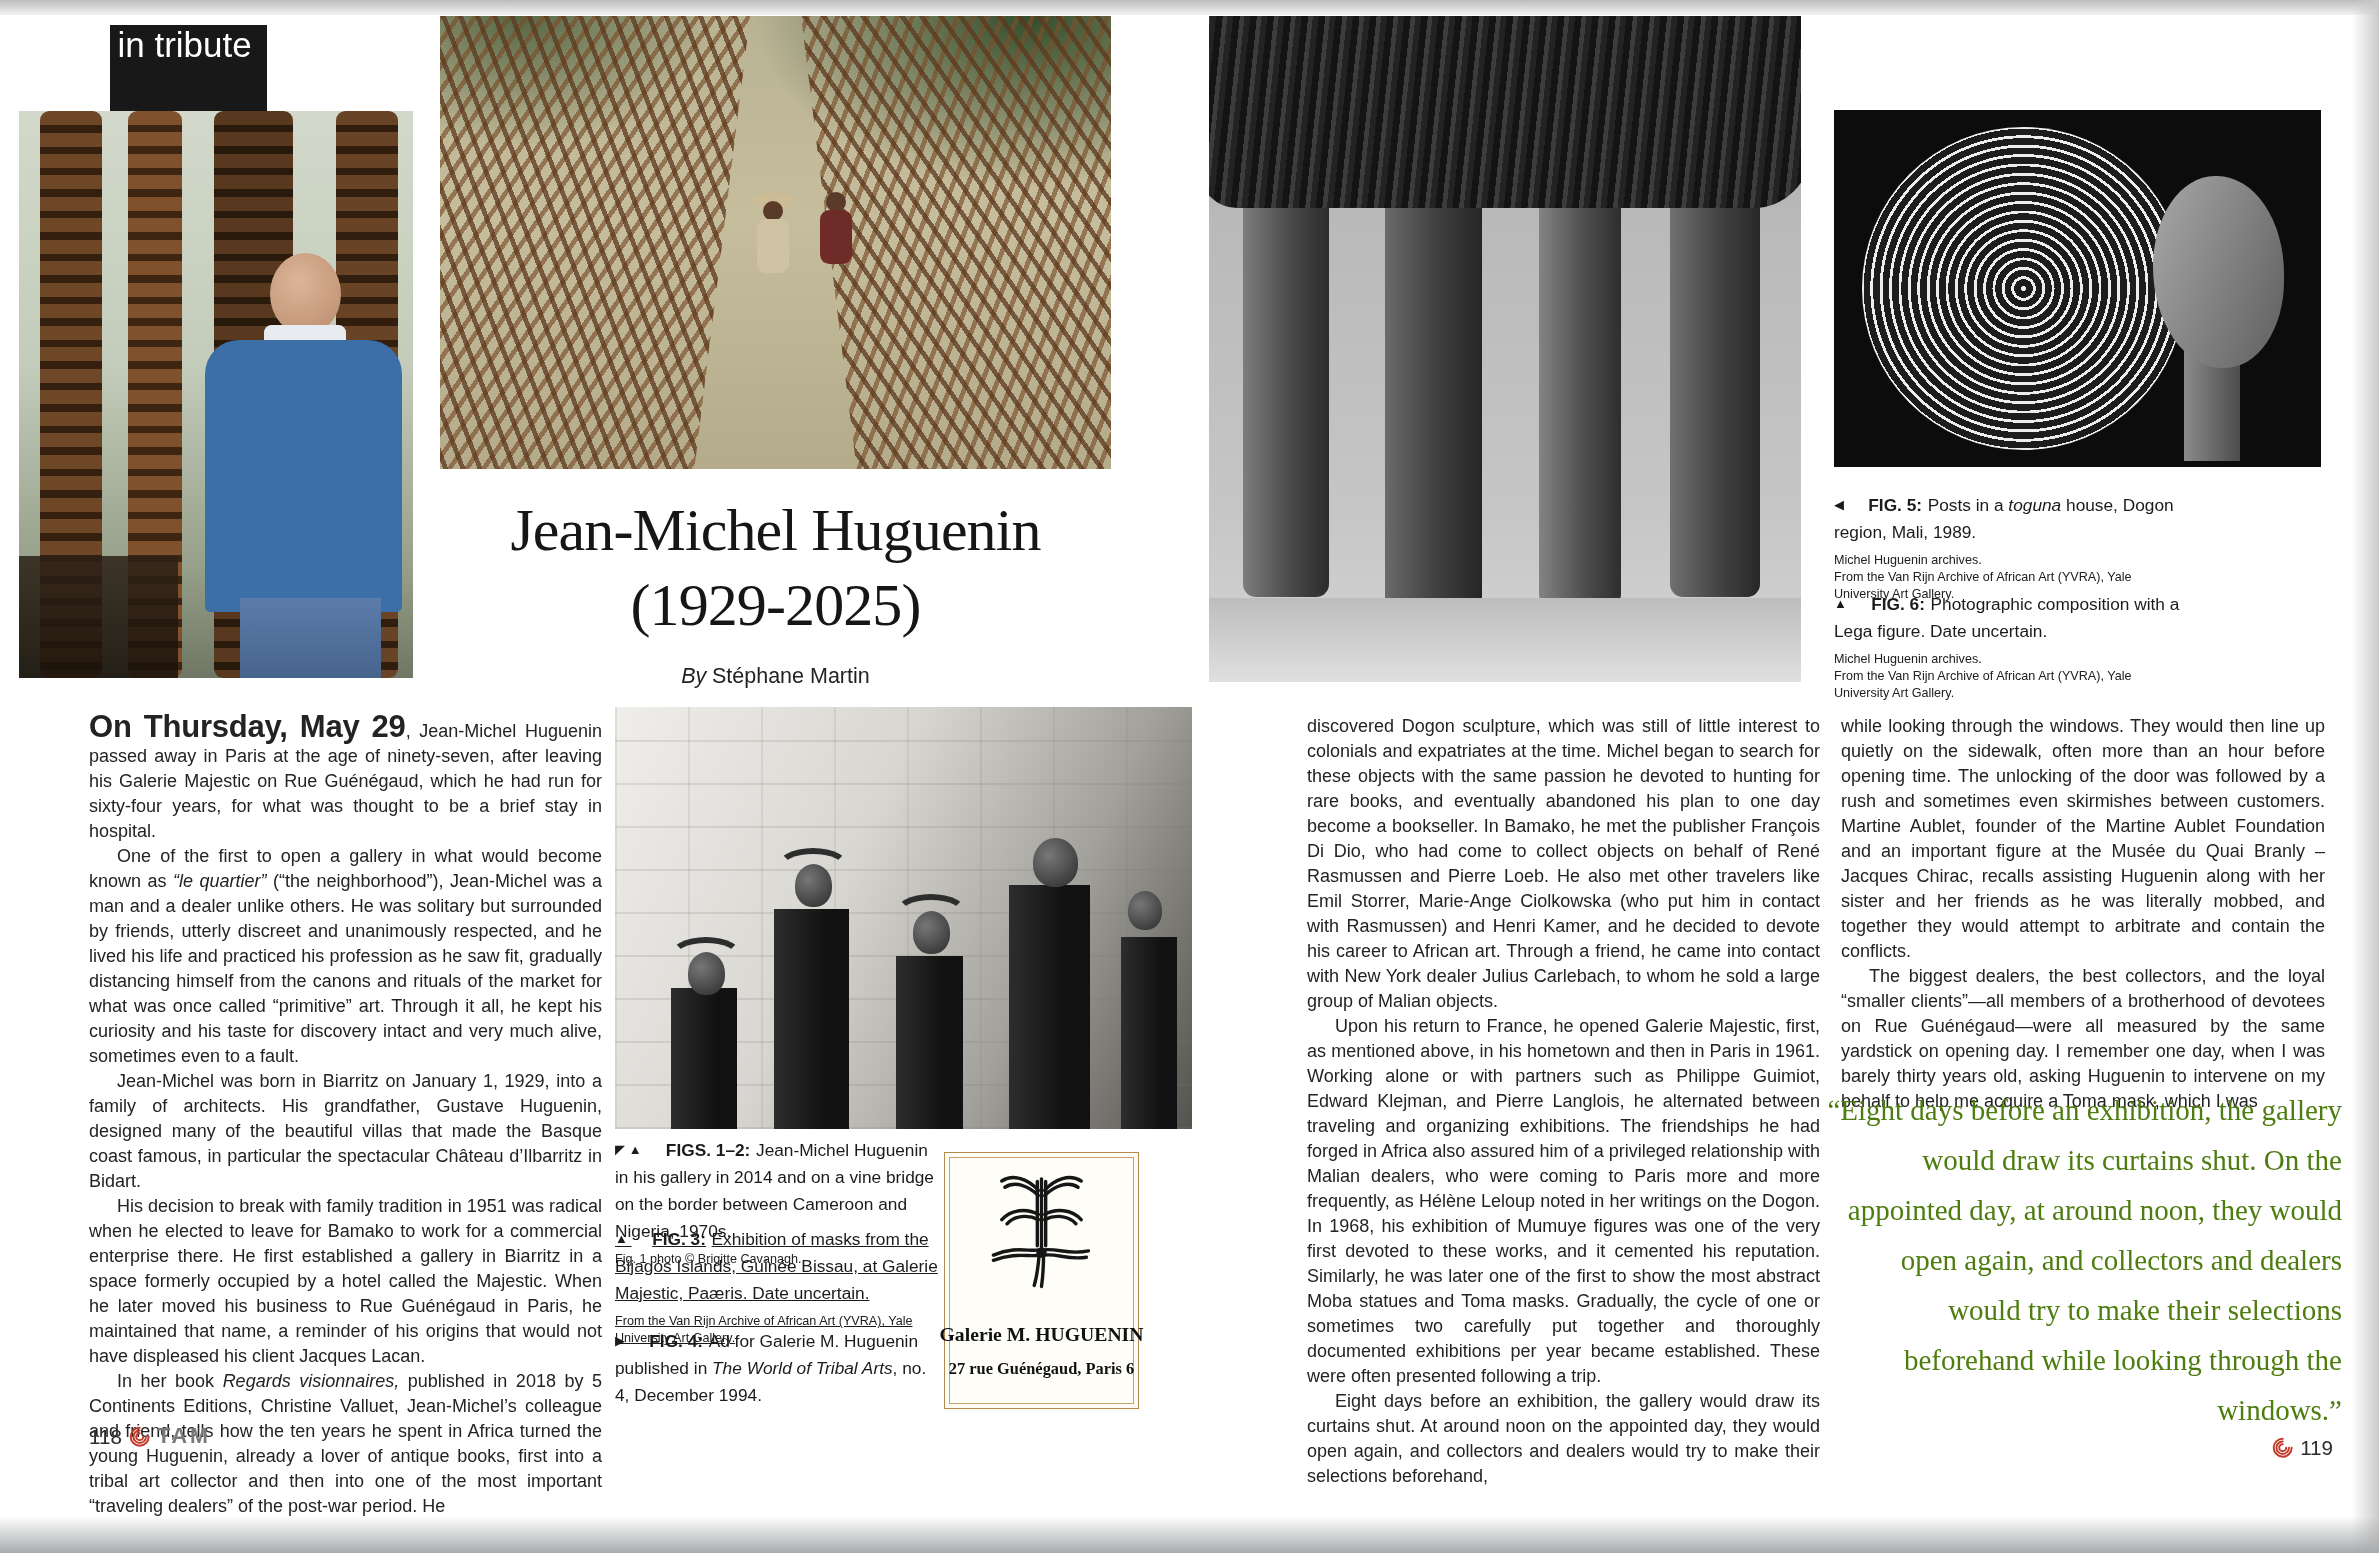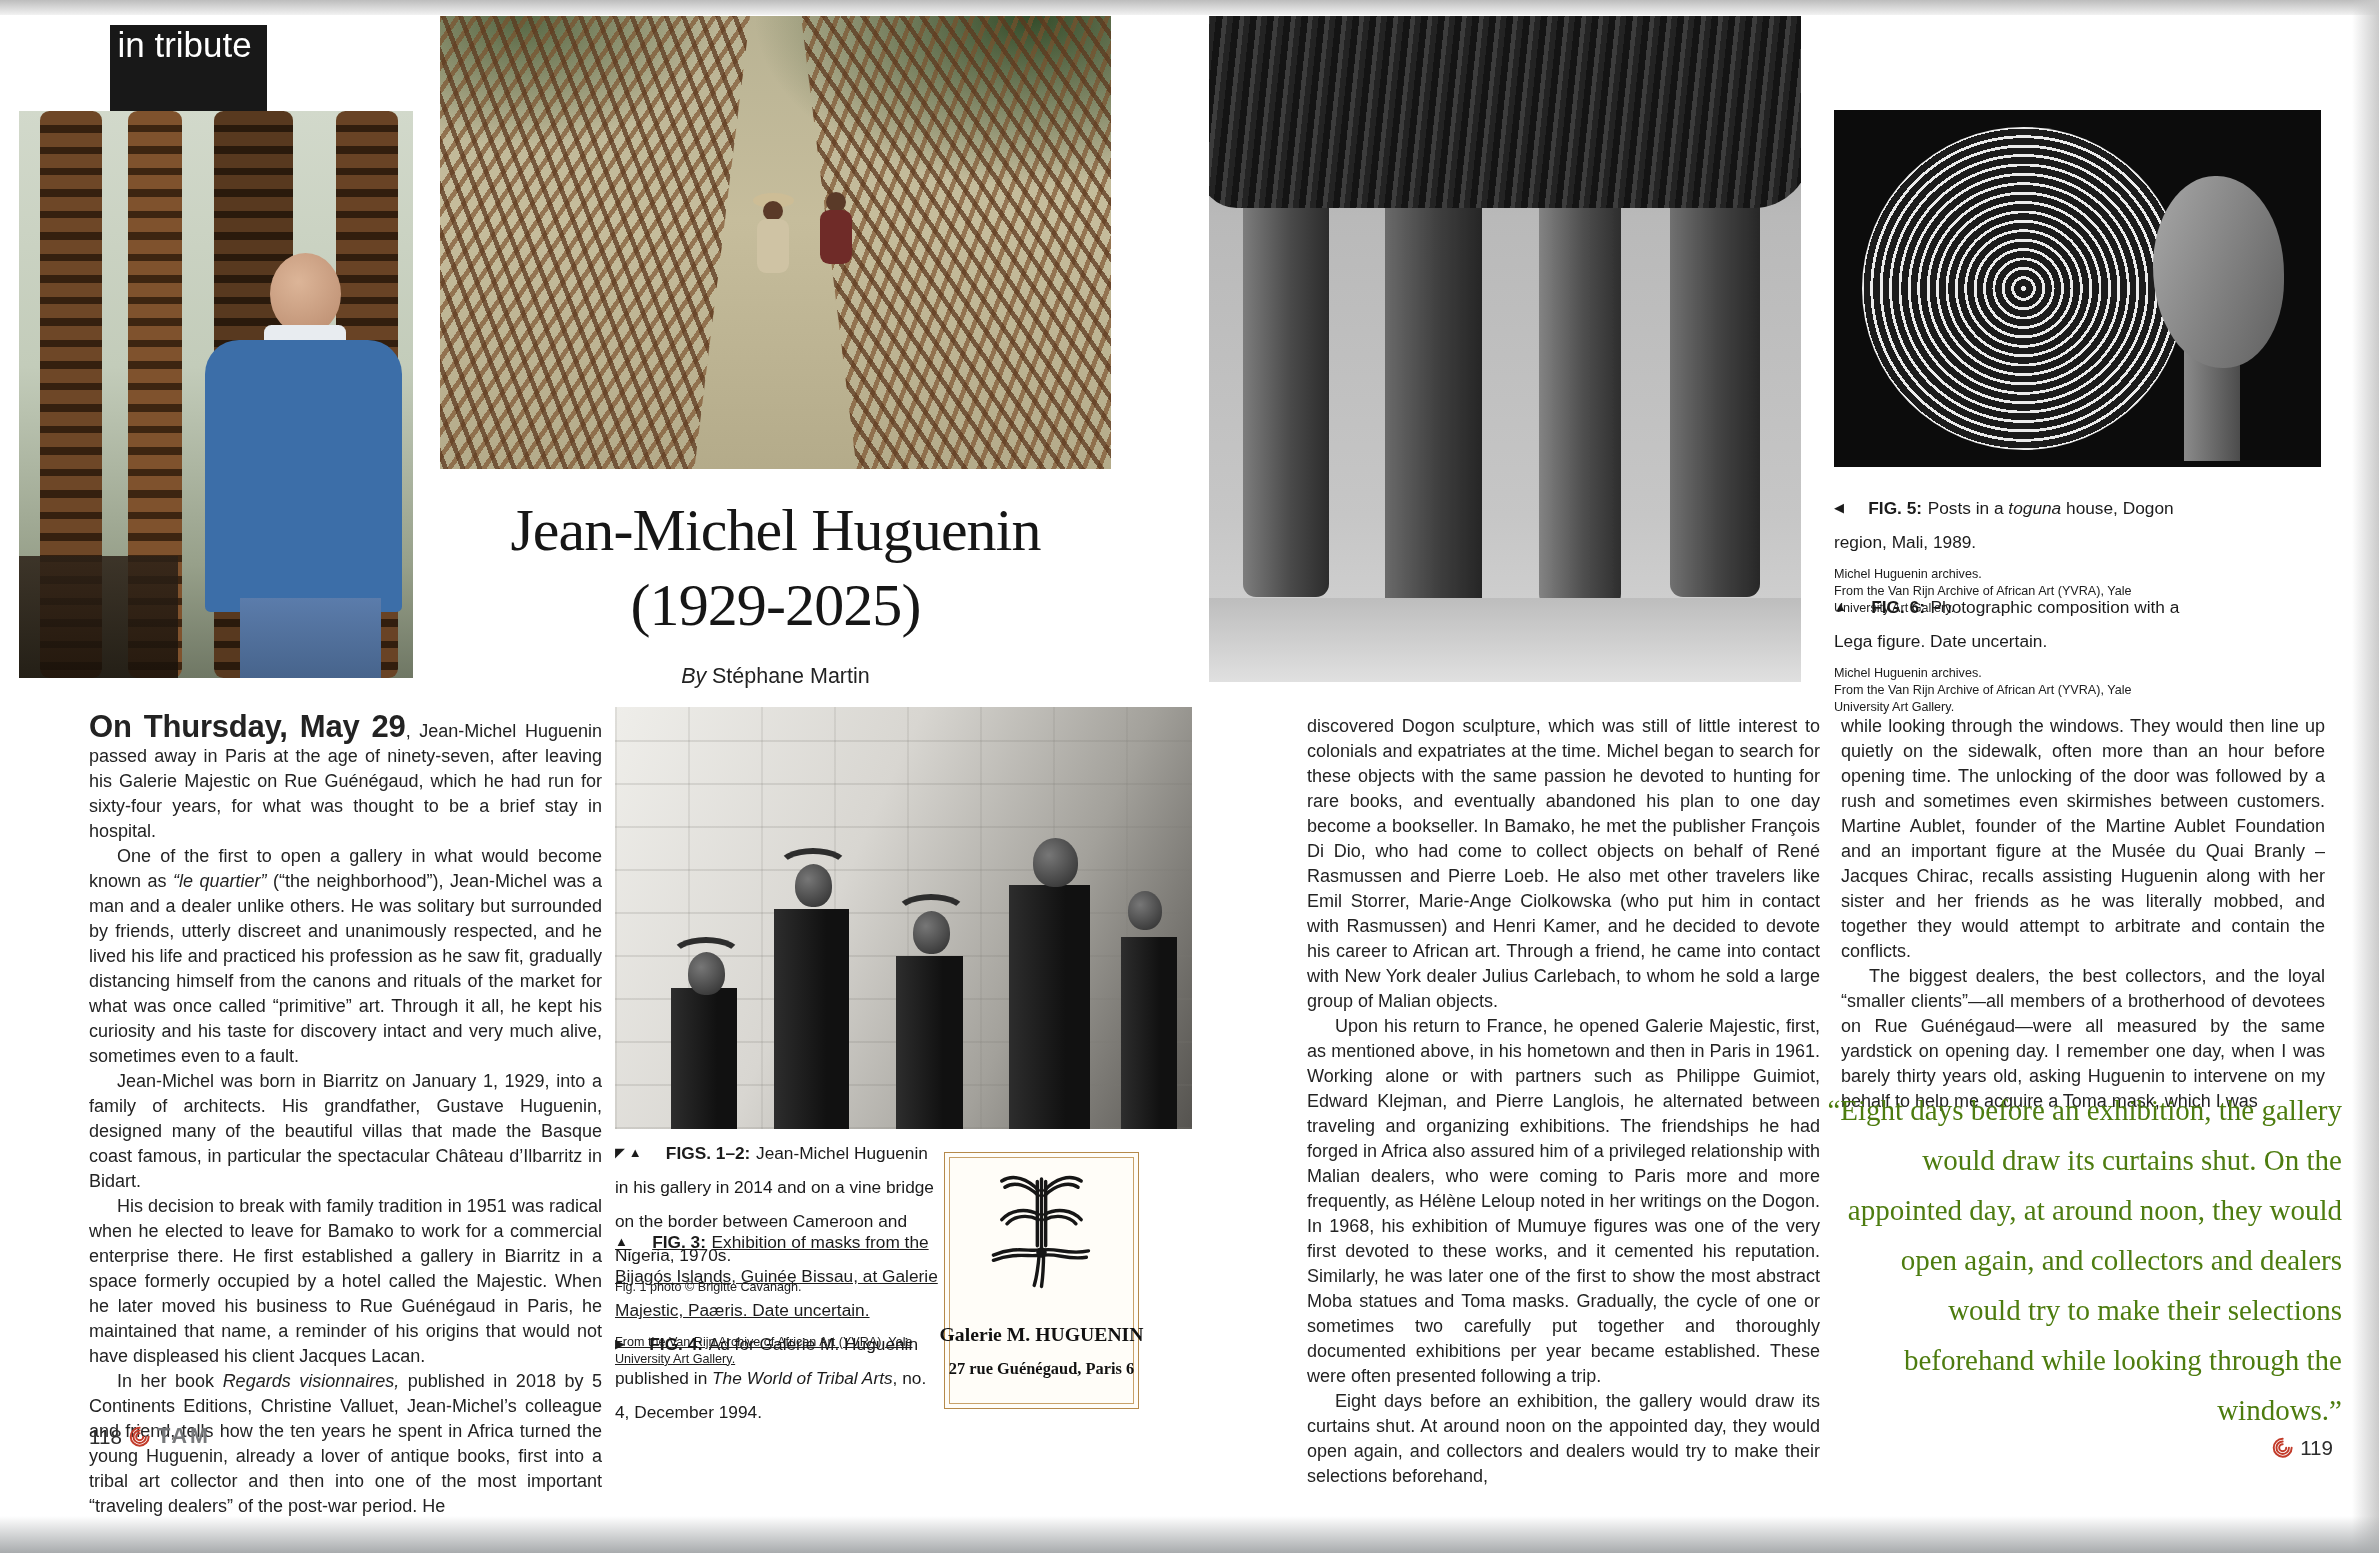--- a/index.html
+++ b/index.html
@@ -72,21 +72,21 @@
   .byline{margin-top:20.6px;font-size:21.5px;color:#222;}
   .byline i{margin-right:5.6px;}
   
   .bodycol{position:absolute;font-size:18px;line-height:25px;color:#232323;}
   .bodycol p{margin:0;text-align:justify;}
   .bodycol p + p{text-indent:28px;}
   .bodycol b{font-size:31px;letter-spacing:-0.2px;}
   .bodycol i{font-style:italic;}
   
   .caption{position:absolute;color:#1b1b1b;}
-  .cap-main{margin:0;font-size:17.3px;line-height:34px;text-align:left;}
+  .cap-main{margin:0;font-size:17.3px;line-height:27px;text-align:left;}
   .cap-main .marker{font-size:13px;margin-right:20.6px;vertical-align:1.9px;letter-spacing:3.7px;}
   .cap-label{margin-right:5.6px;}
   .cap-credits{margin-top:6.6px;font-size:12.6px;line-height:17px;color:#202020;}
   
   .pullquote{position:absolute;left:1825px;top:1085px;width:517px;text-align:right;
      font-family:"Liberation Serif",serif;font-size:29px;line-height:50px;color:#4d7c0f;}
   
   .adbox{position:absolute;left:944px;top:1152px;width:195px;height:257px;border:1.9px solid #b5894a;background:#fffdf8;box-sizing:border-box;padding-left:32px;}
   .adbox-inner{position:absolute;left:3.7px;top:3.7px;right:3.7px;bottom:3.7px;border:0.9px solid #c8a169;
      display:flex;flex-direction:column;align-items:center;}

